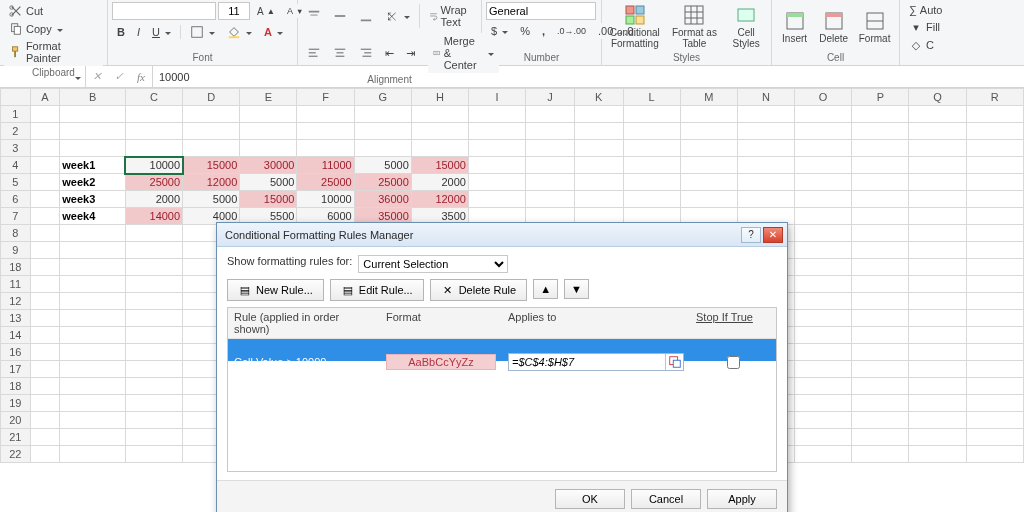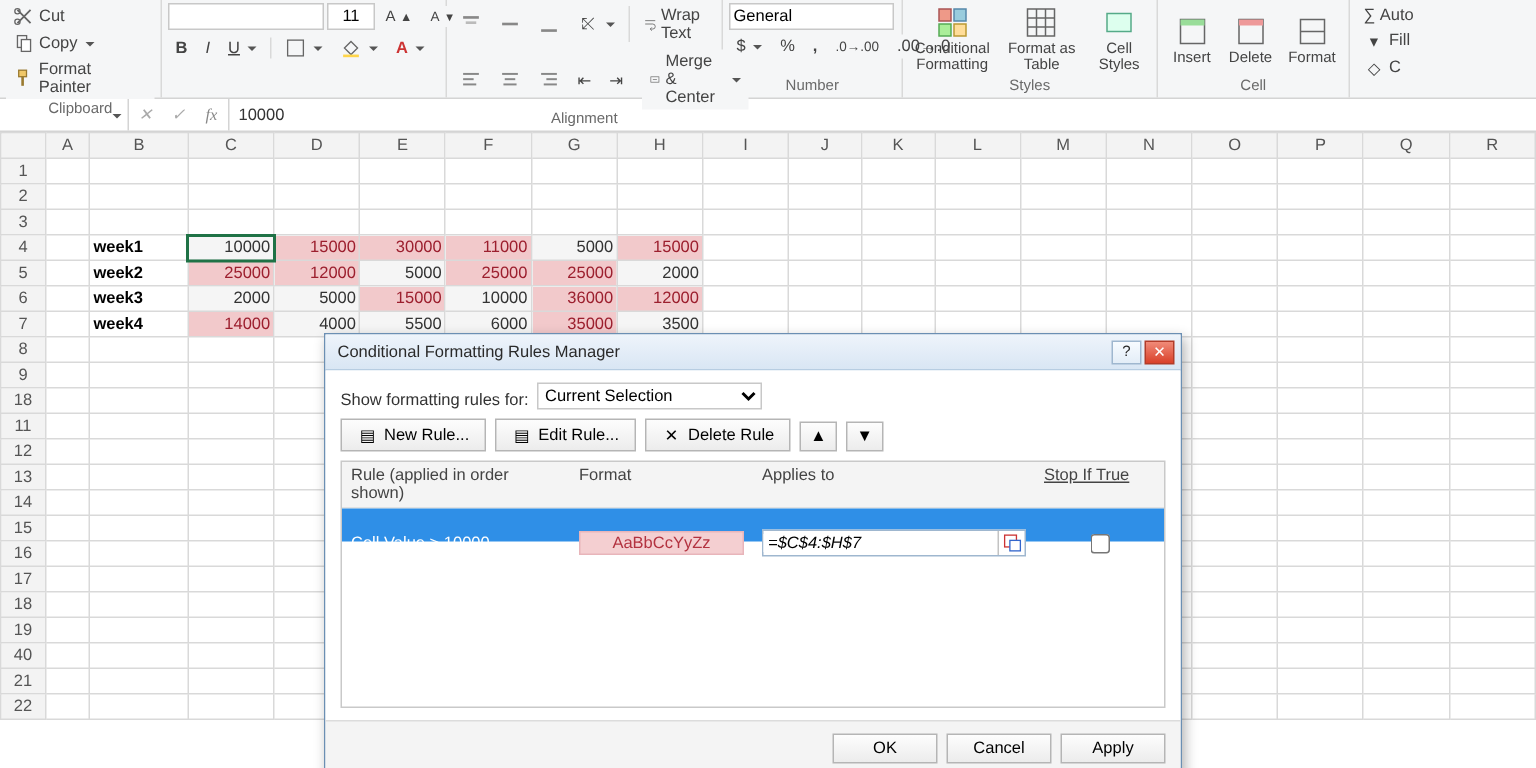--- a/index.html
+++ b/index.html
@@ -33,21 +33,21 @@
   .sel{ background:#f5f5f5;}
   .hl{ background:#f2c9cb; color:#9c1f2e;}
   .selborder{ outline:2px solid #1f7246; outline-offset:-1px;}
   
   .dialog{ position:absolute; left:216px; top:222px; width:572px; border:1px solid #6b8fb3; background:#fff; box-shadow:2px 3px 8px rgba(0,0,0,.3);}
   .dlg-title{ background:linear-gradient(#eef4fb,#d9e6f4); border-bottom:1px solid #b7cde2; height:24px; display:flex; align-items:center; justify-content:space-between; padding:0 4px 0 8px; font-size:11px; color:#2a2a2a;}
   .winbtns{display:flex; gap:2px;}
   .winbtn{ width:20px;height:16px;border:1px solid #9fb7cf;background:linear-gradient(#f7fbff,#e3edf7);display:flex;align-items:center;justify-content:center;font-size:10px;}
   .winbtn.close{ background:linear-gradient(#f08a78,#d9412a); color:#fff; border-color:#b23c2a;}
   .dlg-body{ padding:8px 10px 8px 10px; background:#fff;}
-  .dlg-row{ display:flex; align-items:flex-end; gap:6px; margin-bottom:6px; font-size:11px;}
+  .dlg-row{ display:flex; align-items:flex-start; gap:6px; margin-bottom:6px; font-size:11px;}
   .dbtn{ background:linear-gradient(#fdfdfd,#ececec); border:1px solid #b5b5b5; padding:3px 10px; font-size:11px;display:flex;align-items:center;gap:4px;}
   .dbtn.sm{padding:3px 6px;}
   .rules-box{ border:1px solid #c9c9c9; background:#fff;}
   .rules-head{ display:flex; background:#f4f4f4; border-bottom:1px solid #e1e1e1; font-size:11px; color:#444;}
   .rules-head div{ padding:3px 6px;}
   .c-rule{width:152px;} .c-fmt{width:122px;} .c-app{width:188px;} .c-stop{flex:1;text-decoration:underline;}
   .rules-row{ display:flex; align-items:center; background:#2f8fe7; color:#fff; font-size:11px; height:22px;}
   .rules-row > div{ padding:2px 6px;margin-top:24px;}
   .fmt-sample{ background:#f4cfd1; color:#b33340; text-align:center; padding:1px 0; font-size:11px; border:1px solid #e8b5ba; width:110px;}
   .app-input{ display:flex; align-items:center; background:#fff; border:1px solid #9fb7cf; width:176px; height:18px;}
@@ -140,20 +140,21 @@
               </svg>
             </span>
             <span class="arrow-down"></span>
           </span>
         <span class="btn">
             <b style="color:#c33">A</b>
             <span class="arrow-down"></span>
           </span>
       </div>
     </div>
+    <div class="glabel">Font</div>
   </div>
 
   <div class="rgroup" style="width:184px">
     <div>
       <div class="rrow">
         <span class="btn">
             <span class="ico">
               <svg viewBox="0 0 16 16">
                 <rect x="2" y="2" width="12" height="2" fill="#888"></rect>
                 <rect x="4" y="6" width="8" height="2" fill="#bbb"></rect>
@@ -686,41 +687,20 @@
           <td class=""></td>
           <td class=""></td>
           <td class=""></td>
           <td class=""></td>
           <td class=""></td>
           <td class=""></td>
           <td class=""></td>
           <td class=""></td>
         </tr>
         <tr>
-          <th class="rowh">15</th>
-          <td class=""></td>
-          <td class=""></td>
-          <td class=""></td>
-          <td class=""></td>
-          <td class=""></td>
-          <td class=""></td>
-          <td class=""></td>
-          <td class=""></td>
-          <td class=""></td>
-          <td class=""></td>
-          <td class=""></td>
-          <td class=""></td>
-          <td class=""></td>
-          <td class=""></td>
-          <td class=""></td>
-          <td class=""></td>
-          <td class=""></td>
-          <td class=""></td>
-        </tr>
-        <tr>
           <th class="rowh">16</th>
           <td class=""></td>
           <td class=""></td>
           <td class=""></td>
           <td class=""></td>
           <td class=""></td>
           <td class=""></td>
           <td class=""></td>
           <td class=""></td>
           <td class=""></td>
@@ -791,21 +771,21 @@
           <td class=""></td>
           <td class=""></td>
           <td class=""></td>
           <td class=""></td>
           <td class=""></td>
           <td class=""></td>
           <td class=""></td>
           <td class=""></td>
         </tr>
         <tr>
-          <th class="rowh">40</th>
+          <th class="rowh">20</th>
           <td class=""></td>
           <td class=""></td>
           <td class=""></td>
           <td class=""></td>
           <td class=""></td>
           <td class=""></td>
           <td class=""></td>
           <td class=""></td>
           <td class=""></td>
           <td class=""></td>

